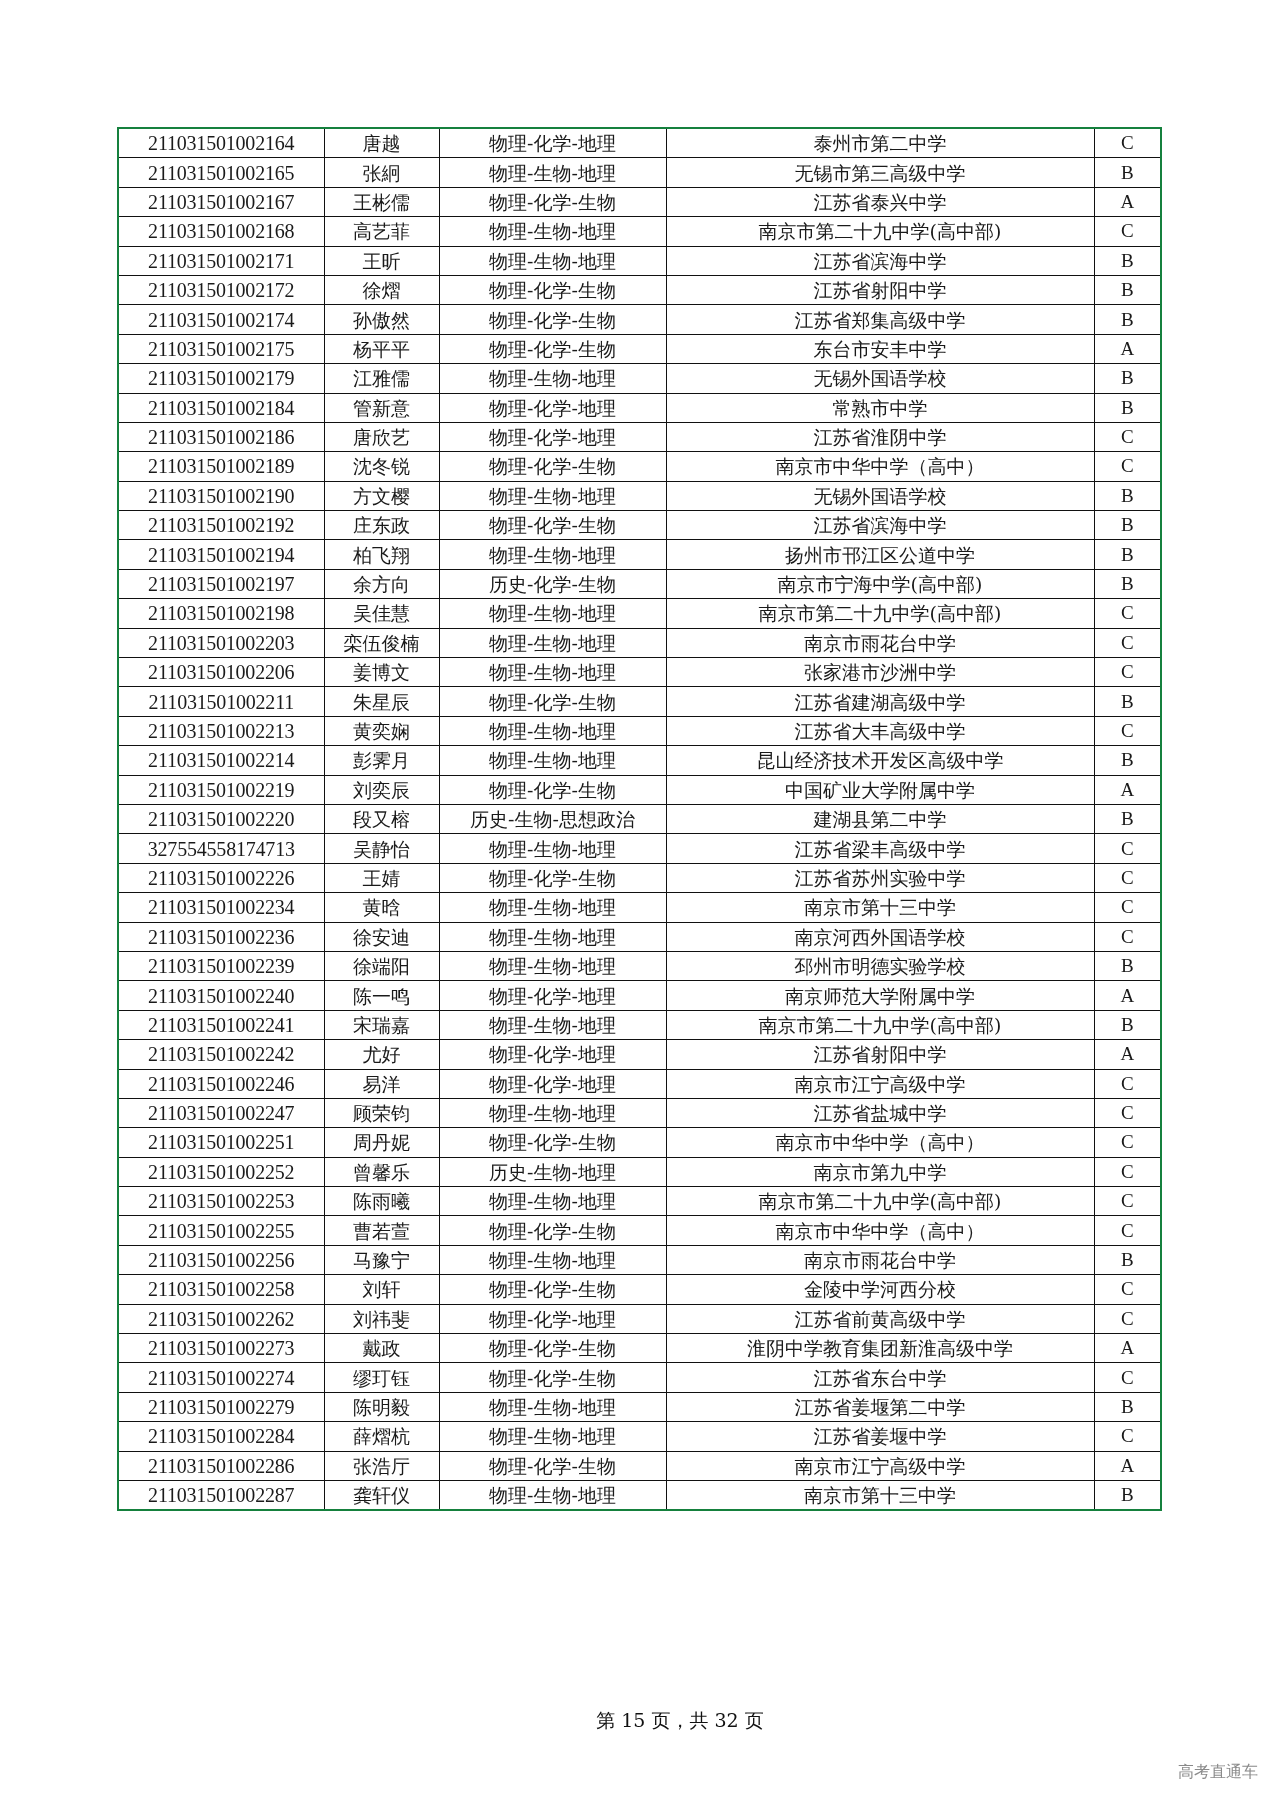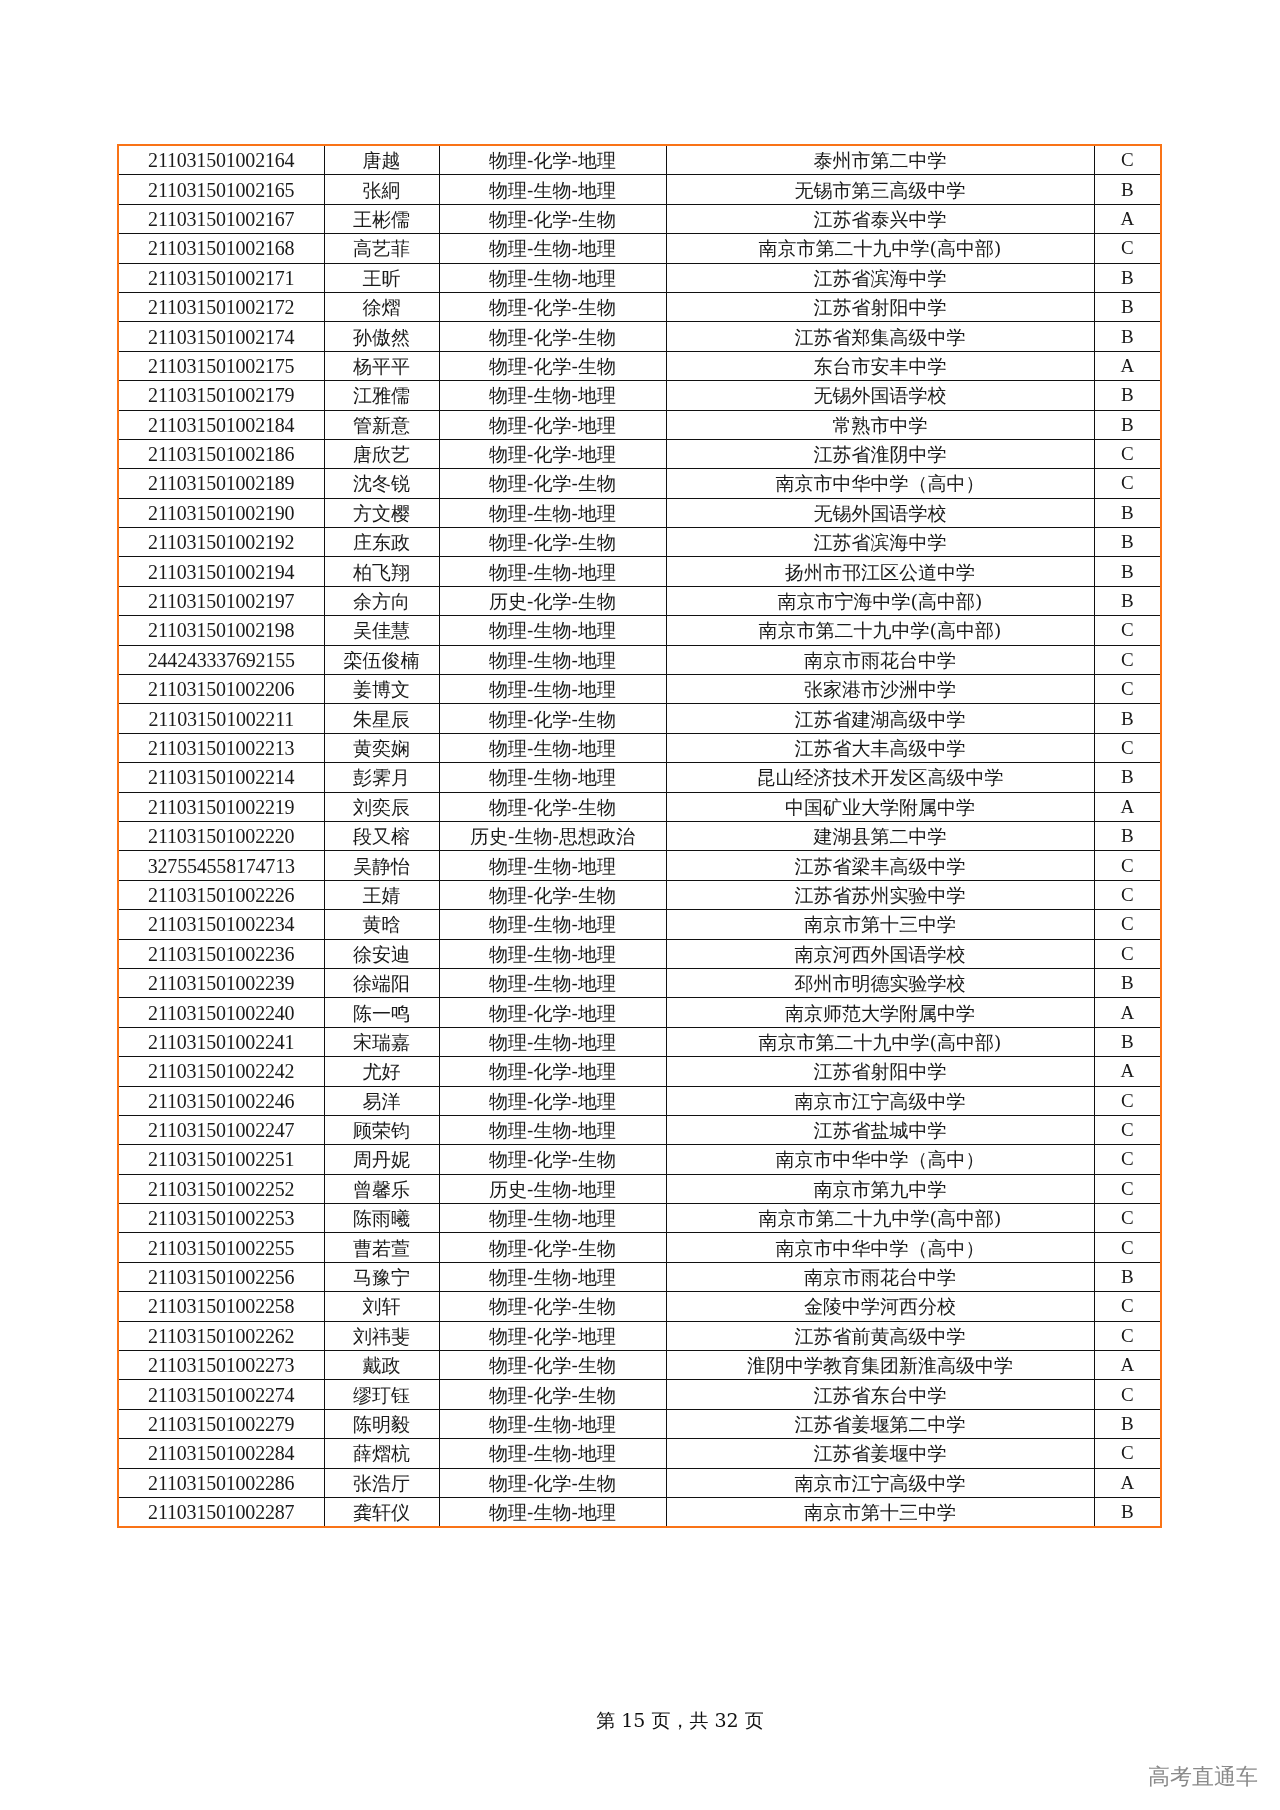--- a/index.html
+++ b/index.html
@@ -14,23 +14,22 @@
       overflow: hidden;
       font-family: "DejaVu Serif", "Liberation Serif", serif;
       color: #1a1a1a;
     }
     #roster {
       position: absolute;
       left: 117px;
       top: 127px;
       width: 1043px;
       border-collapse: collapse;
-      border: 2px solid #f97316;
+      border: 2px solid #15803d;
       table-layout: fixed;
-      margin-top: 17px;
     }
     #roster td {
       border: 1.5px solid #111;
       height: 28.4px;
       padding: 0;
       text-align: center;
       vertical-align: middle;
       font-size: 19px;
       line-height: 28px;
       white-space: nowrap;
@@ -53,21 +52,21 @@
       text-align: center;
       font-size: 19px;
       font-family: "DejaVu Serif", "Liberation Serif", serif;
       color: #111;
       padding-left: 40px;
     }
     .watermark {
       position: absolute;
       right: 22px;
       top: 1762px;
-      font-size: 22px;
+      font-size: 16px;
       font-family: "DejaVu Sans", "Liberation Sans", sans-serif;
       color: #8a8a8a;
     }
   </style>
 </head>
 <body>
 
 <table id="roster">
   <colgroup>
     <col style="width:206px">
@@ -190,21 +189,21 @@
         <td class="grade">B</td>
       </tr>
       <tr>
         <td class="id">211031501002198</td>
         <td class="name">吴佳慧</td>
         <td class="subjects">物理-生物-地理</td>
         <td class="school">南京市第二十九中学(高中部)</td>
         <td class="grade">C</td>
       </tr>
       <tr>
-        <td class="id">244243337692155</td>
+        <td class="id">211031501002203</td>
         <td class="name">栾伍俊楠</td>
         <td class="subjects">物理-生物-地理</td>
         <td class="school">南京市雨花台中学</td>
         <td class="grade">C</td>
       </tr>
       <tr>
         <td class="id">211031501002206</td>
         <td class="name">姜博文</td>
         <td class="subjects">物理-生物-地理</td>
         <td class="school">张家港市沙洲中学</td>

